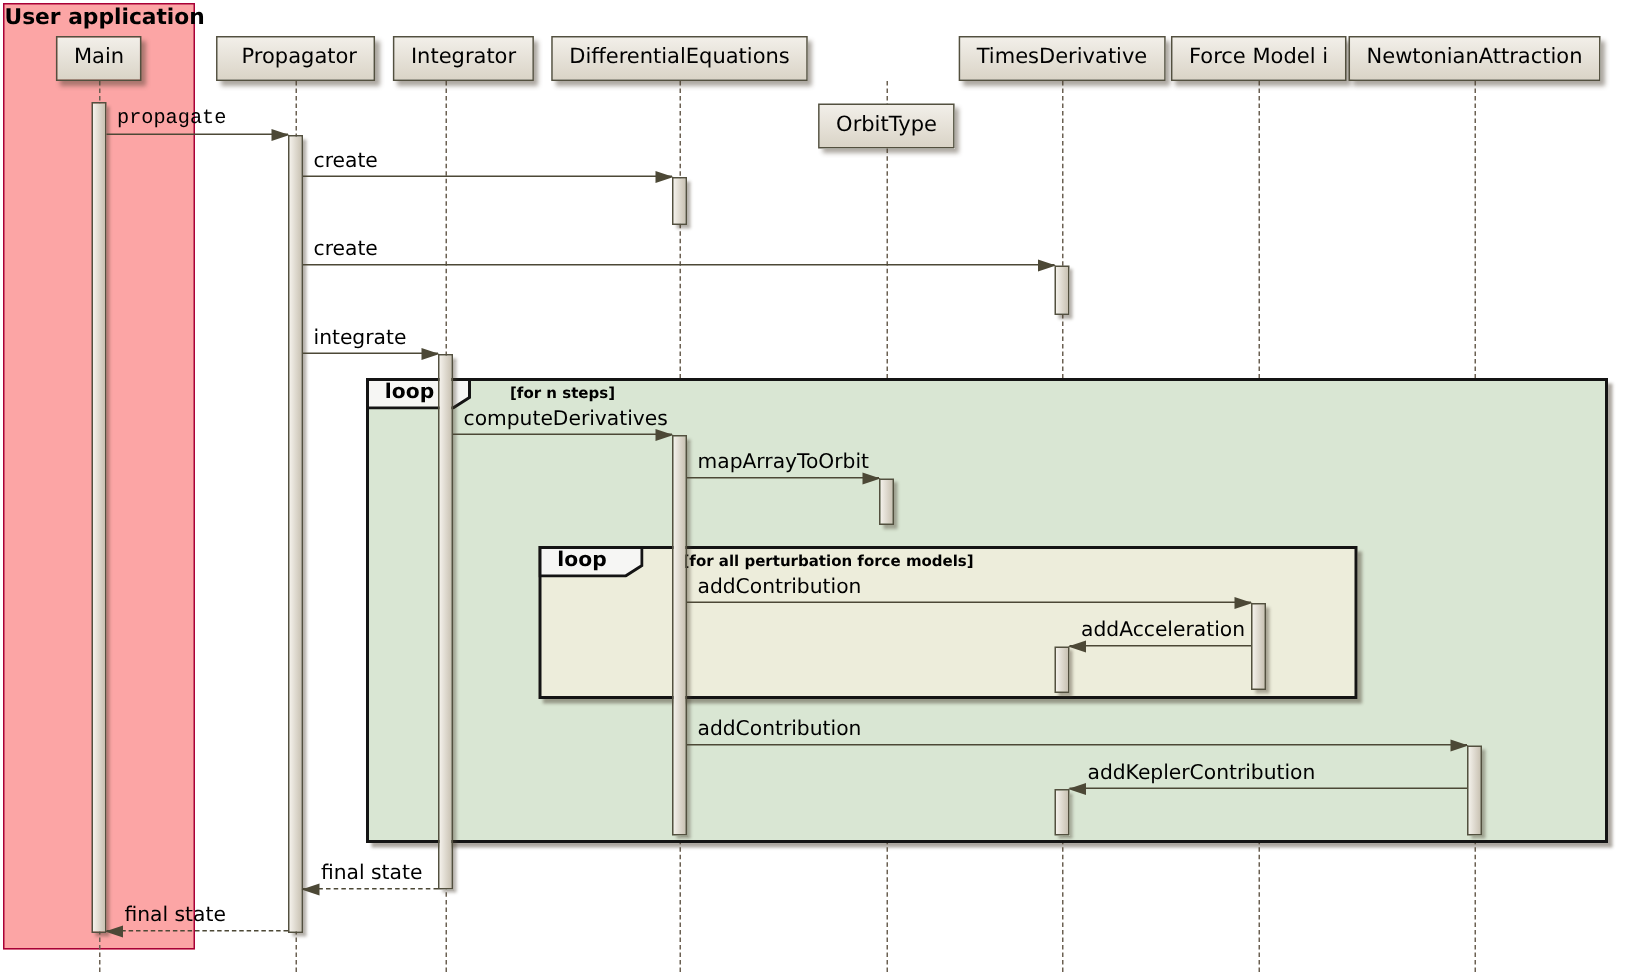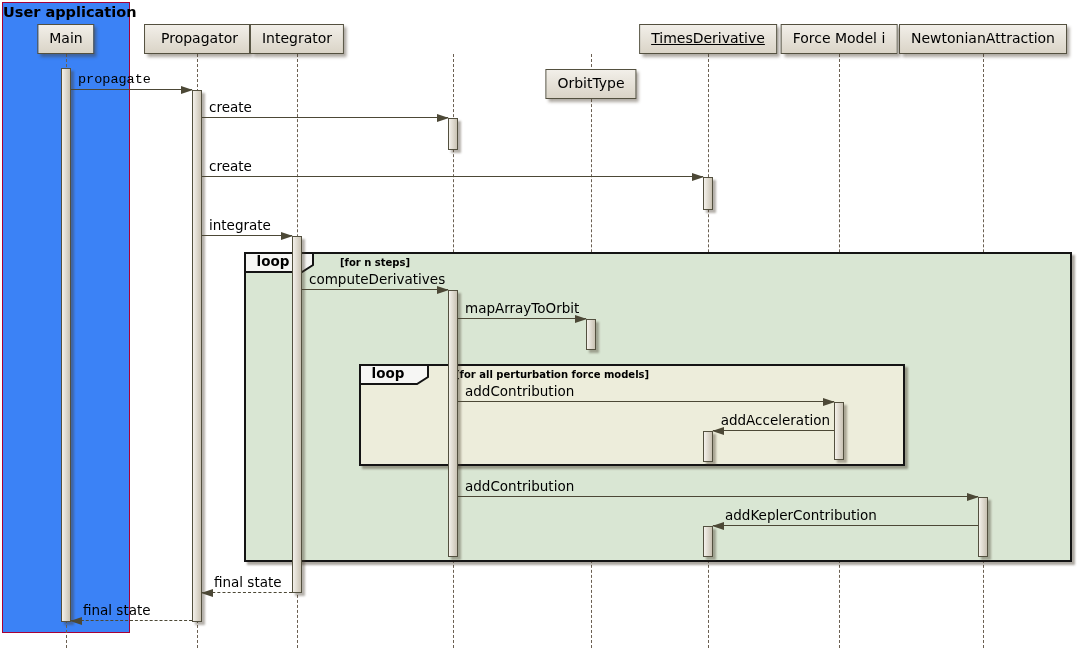--- a/index.html
+++ b/index.html
@@ -5,21 +5,21 @@
   html,body { margin:0; padding:0; background:#ffffff; }
   .canvas {
     position:relative; width:1090px; height:651px;
     background:#ffffff; overflow:hidden;
     font-family:"DejaVu Sans", sans-serif; color:#000;
   }
 
   
   .appframe {
     position:absolute; left:2px; top:2px; width:128px; height:631px;
-    background:#3b82f6; border:1.5px solid #A80036; box-sizing:border-box;
+    background:#fca5a5; border:1.5px solid #A80036; box-sizing:border-box;
   }
   .appframe-title {
     position:absolute; top:1px; left:0; right:0; text-align:center;
     font-weight:bold; font-size:14.5px; white-space:nowrap;
   }
 
   
   .participant {
     position:absolute; top:24px; height:30px; transform:translateX(-50%);
     background:linear-gradient(180deg,#F2EFE9 0%,#DAD4C7 100%);
@@ -111,23 +111,24 @@
       <svg width="70" height="21" viewBox="0 0 70 21">
         <polygon points="1,1 69,1 69,13 58,20 1,20" fill="#F6F6F4" stroke="#141414" stroke-width="2"></polygon>
       </svg>
       <span class="loop-kw">loop</span>
     </div>
     <span class="loop-cond">[for all perturbation force models]</span>
   </div>
 
   <div class="participant" style="left:66px;">Main</div>
   <div class="participant" style="left:197px;padding-left:16px;">Propagator</div>
-  <div class="participant" style="left:297px;">Integrator</div>
+  <div class="participant" style="left:309px;">Integrator</div>
+  <div class="participant" style="left:453px;">DifferentialEquations</div>
   <div class="participant" style="left:591px;margin-top:45px;">OrbitType</div>
-  <div class="participant" style="left:708px;text-decoration:underline;">TimesDerivative</div>
+  <div class="participant" style="left:708px;">TimesDerivative</div>
   <div class="participant" style="left:839px;">Force Model i</div>
   <div class="participant" style="left:983px;">NewtonianAttraction</div>
 
   <div class="activation" style="left:61px;top:68px;height:554px;"></div>
   <div class="activation" style="left:192px;top:90px;height:532px;"></div>
   <div class="activation" style="left:292px;top:236px;height:357px;"></div>
   <div class="activation" style="left:448px;top:118px;height:32px;"></div>
   <div class="activation" style="left:703px;top:177px;height:33px;"></div>
   <div class="activation" style="left:448px;top:290px;height:267px;"></div>
   <div class="activation" style="left:586px;top:319px;height:31px;"></div>

